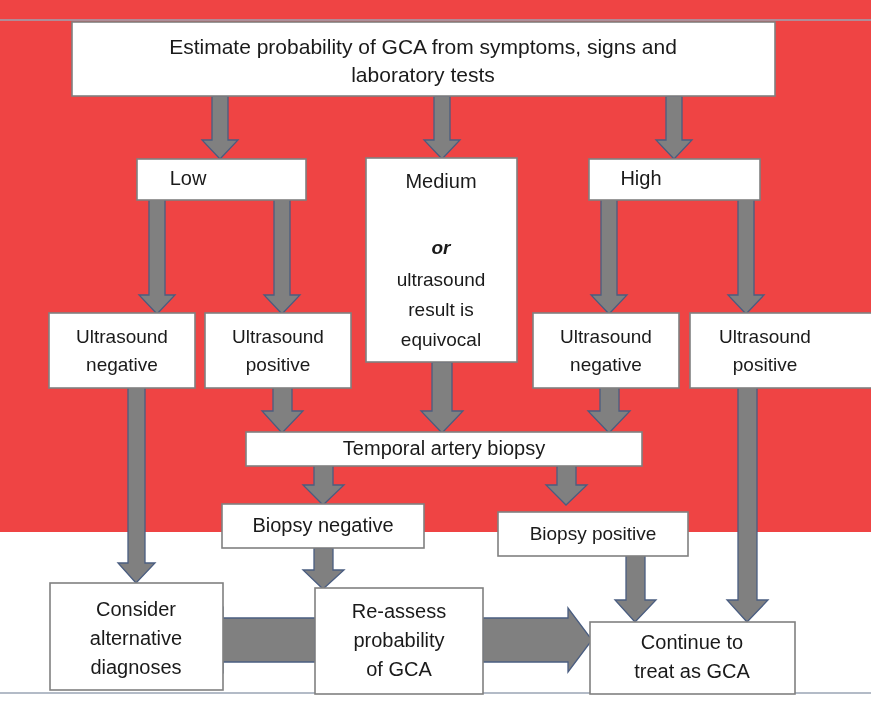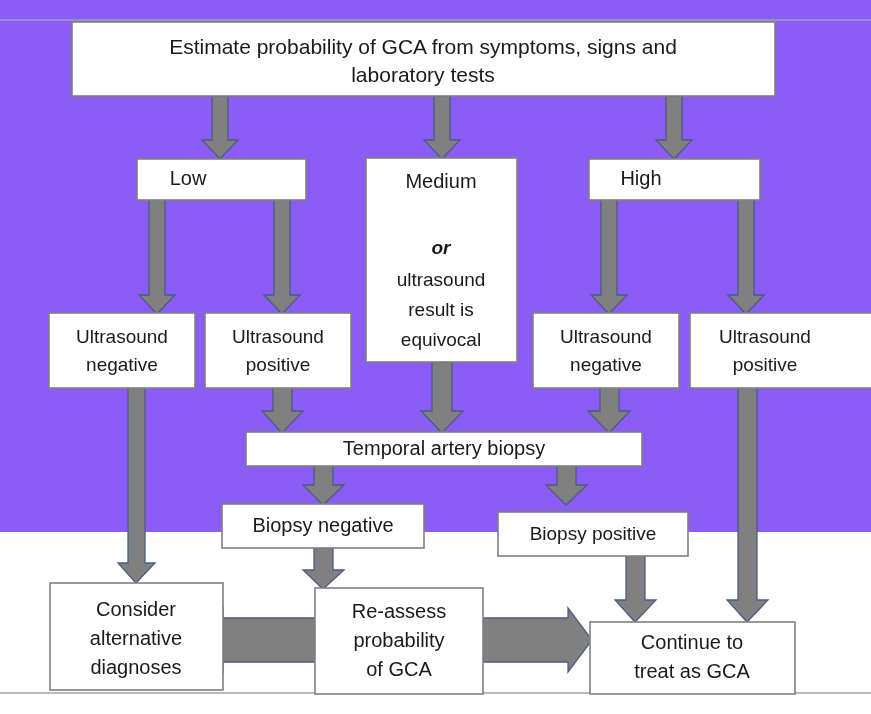--- a/index.html
+++ b/index.html
@@ -10,21 +10,21 @@
   body {
     width: 871px;
     height: 714px;
     font-family: "Liberation Sans", sans-serif;
     overflow: hidden;
   }
   #flowchart-root {
     position: relative;
     width: 871px;
     height: 532px;
-    background: #8b5cf6;
+    background: #ef4444;
     text-decoration: underline;
   }
   svg.chart-canvas {
     display: block;
     width: 871px;
     height: 714px;
   }
   .node-box {
     fill: #ffffff;
     stroke: #808080;

